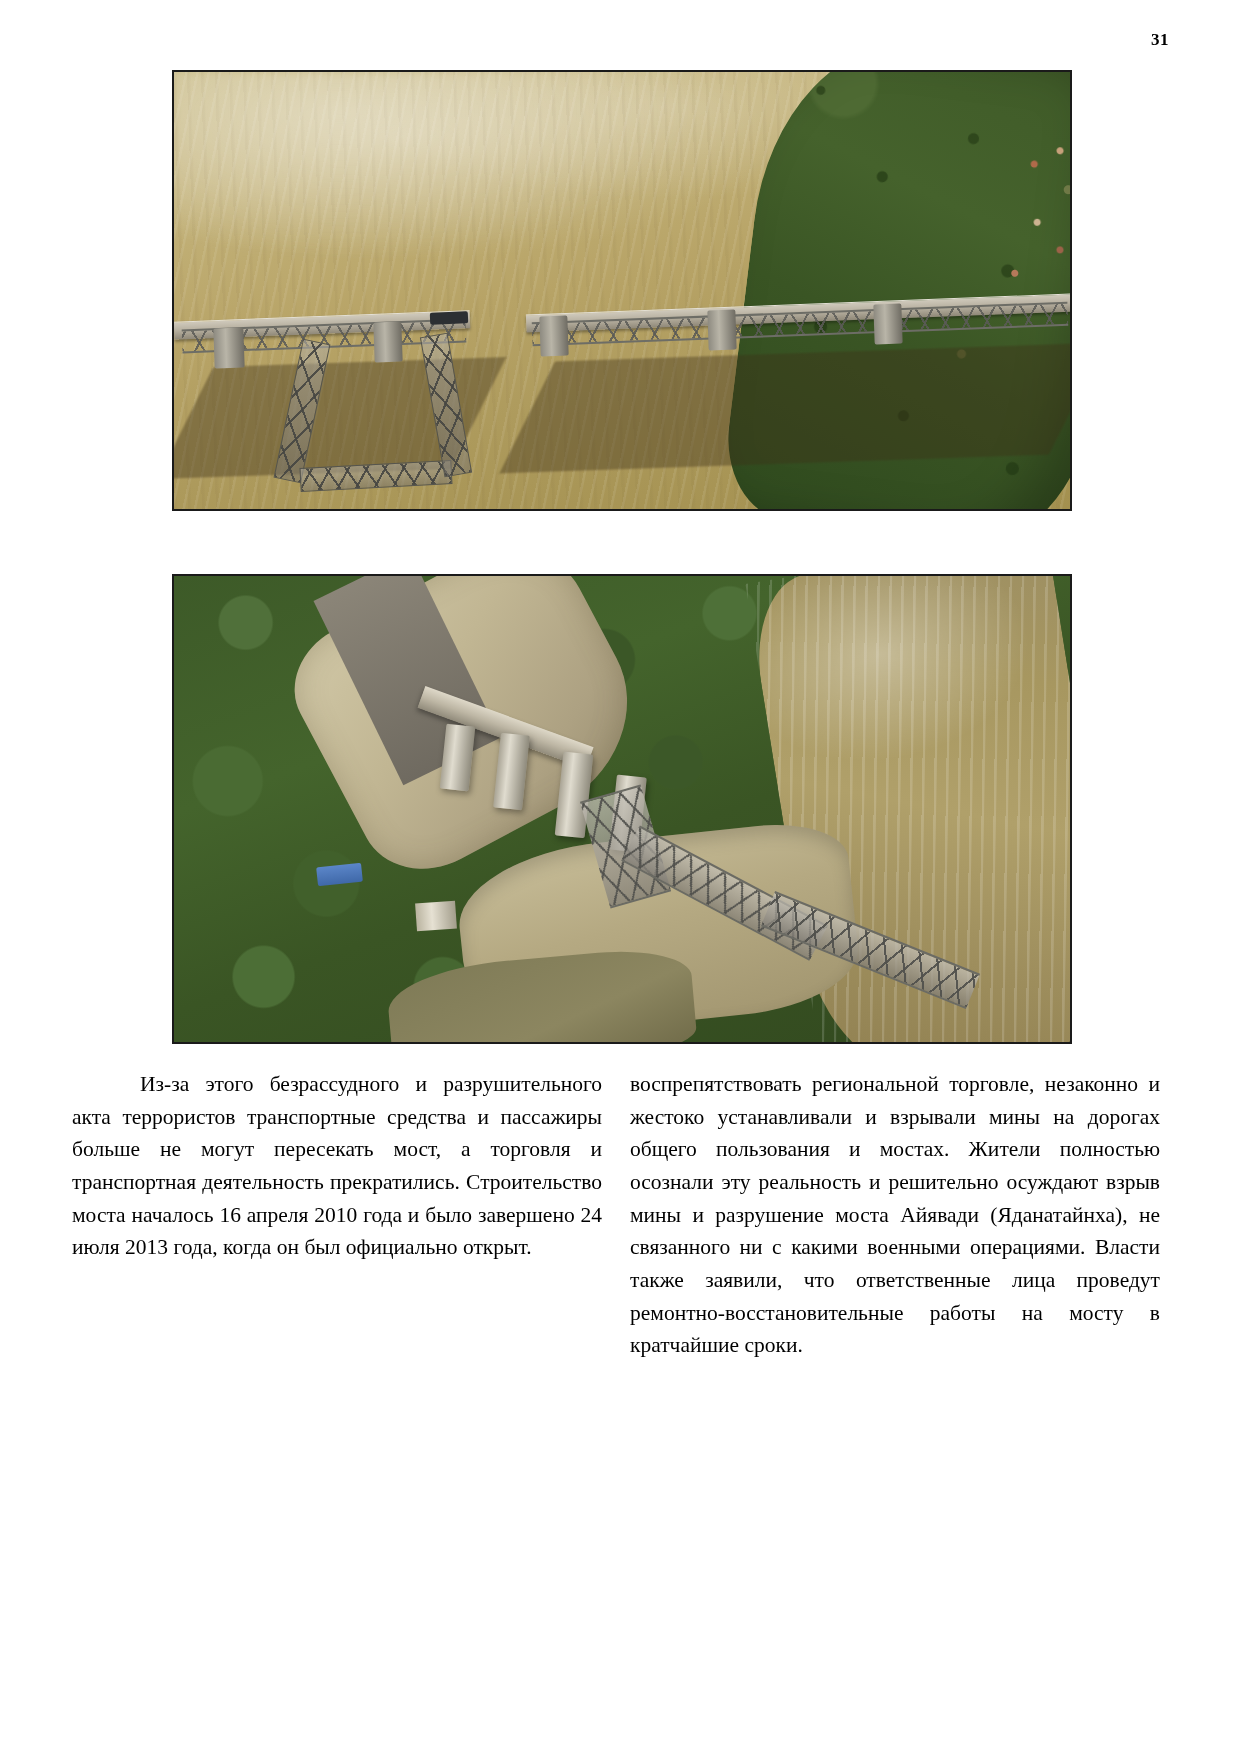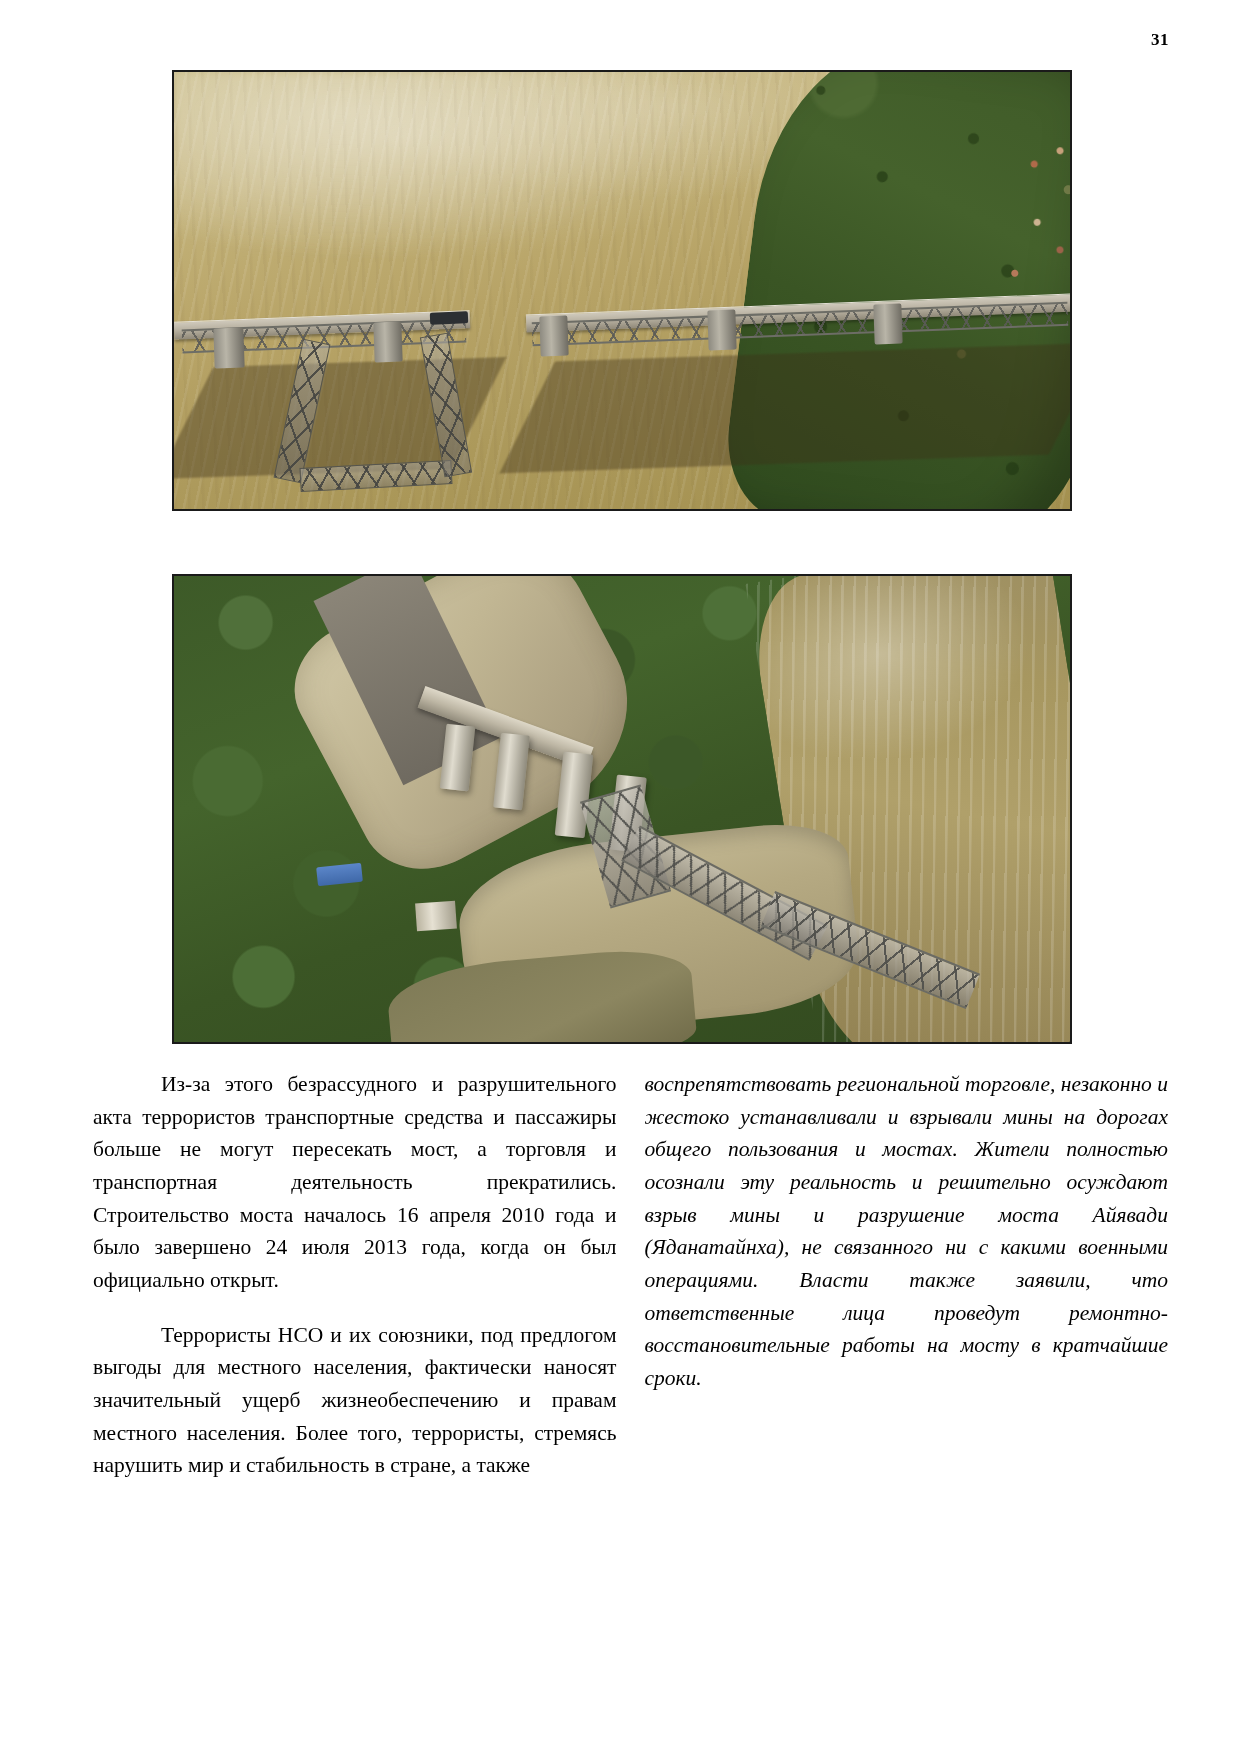--- a/index.html
+++ b/index.html
@@ -354,39 +354,38 @@
   
   .text-area {
     position: absolute;
     left: 72px;
     top: 1068px;
     width: 1096px;
   }
   .columns {
     display: flex;
     gap: 28px;
-    margin-left: 21px;
   }
   .col {
     width: 530px;
   }
   p.body {
     margin: 0 0 0 0;
     font-family: "Liberation Serif", serif;
     font-size: 21.5px;
     line-height: 1.52;
     text-align: justify;
     text-align-last: left;
     text-indent: 68px;
     hyphens: none;
   }
   p.body + p.body {
     margin-top: 22px;
   }
-  p.body.no-indent { text-indent: 0; font-style: italic; }
+  p.body.no-indent { text-indent: 0; }
 
   .source {
     position: absolute;
     left: 72px;
     right: 72px;
     top: 1640px;
     text-align: right;
     font-family: "Liberation Serif", serif;
     font-weight: bold;
     font-size: 15px;
@@ -460,21 +459,20 @@
 
       <div class="p2-tent"></div>
       <div class="p2-pier-stub"></div>
     </div>
   </div>
 
   <div class="text-area">
     <div class="columns">
       <div class="col">
         <p class="body">Из-за этого безрассудного и разрушительного акта террористов транспортные средства и пассажиры больше не могут пересекать мост, а торговля и транспортная деятельность прекратились. Строительство моста началось 16 апреля 2010 года и было завершено 24 июля 2013 года, когда он был официально открыт.</p>
-        <p class="body">Террористы НСО и их союзники, под предлогом выгоды для местного населения, фактически наносят значительный ущерб жизнеобеспечению и правам местного населения. Более того, террористы, стремясь нарушить мир и стабильность в стране, а также</p>
       </div>
       <div class="col">
         <p class="body no-indent">воспрепятствовать региональной торговле, незаконно и жестоко устанавливали и взрывали мины на дорогах общего пользования и мостах. Жители полностью осознали эту реальность и решительно осуждают взрыв мины и разрушение моста Айявади (Яданатайнха), не связанного ни с какими военными операциями. Власти также заявили, что ответственные лица проведут ремонтно-восстановительные работы на мосту в кратчайшие сроки.</p>
       </div>
     </div>
   </div>
 
 
 </div>
 

